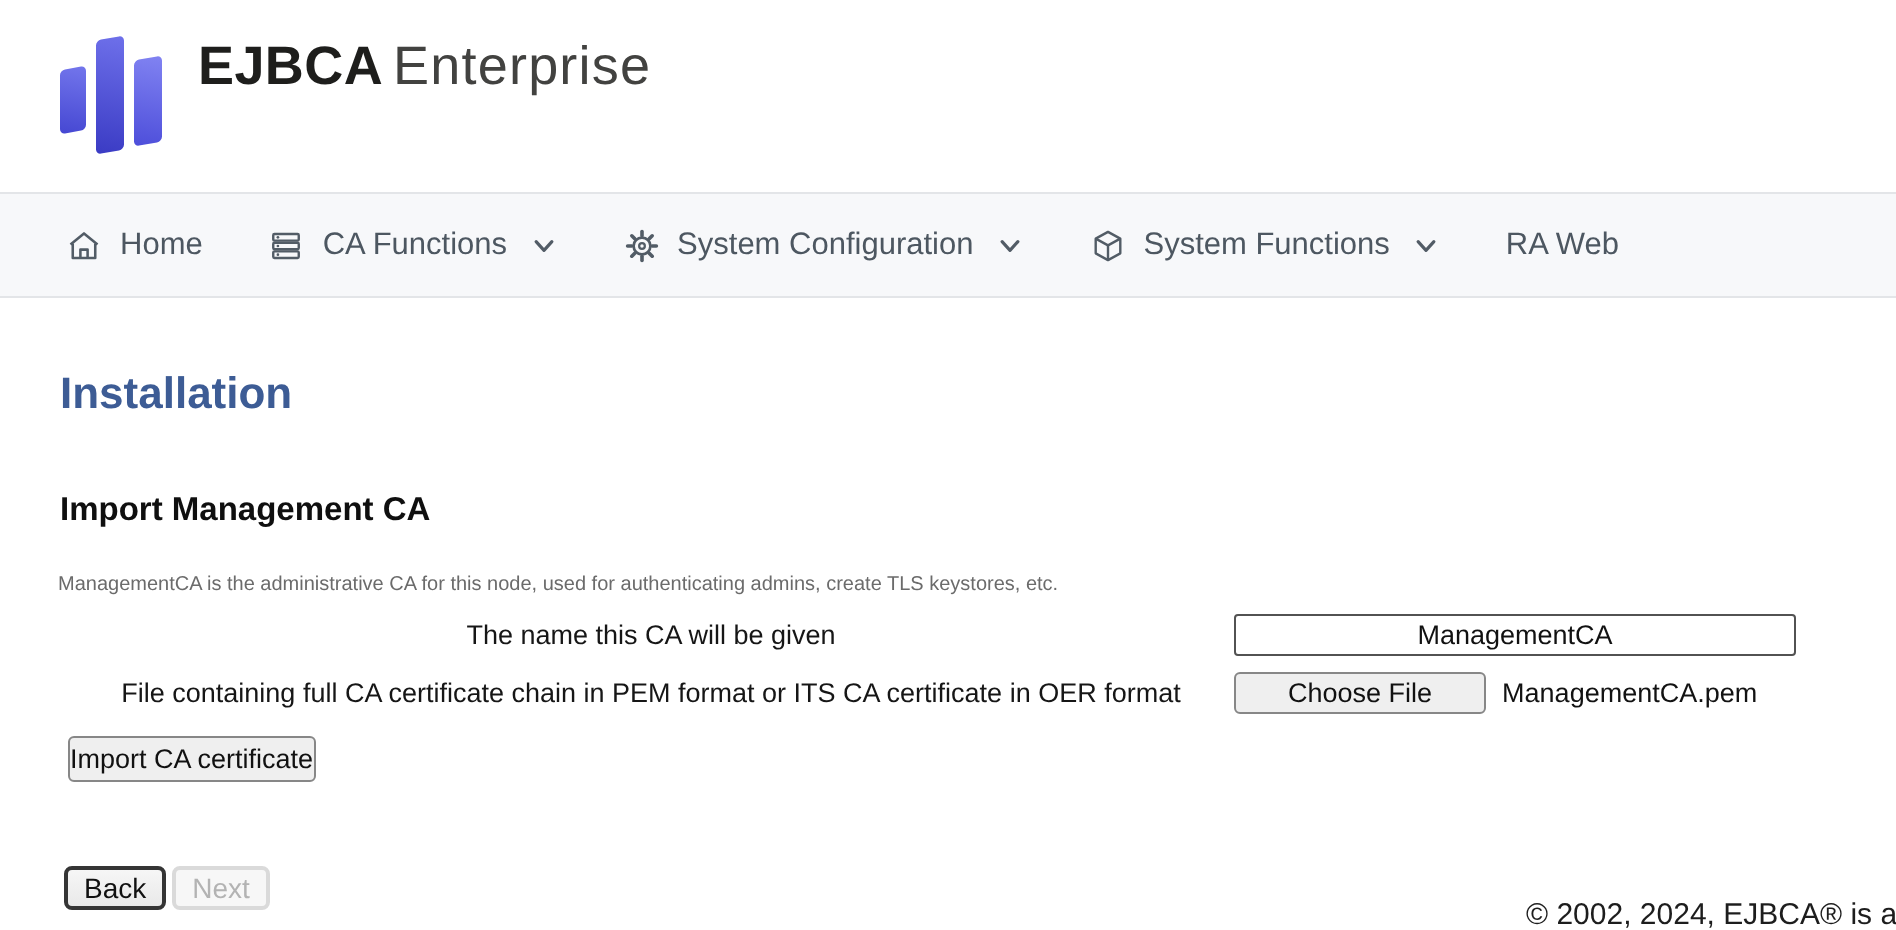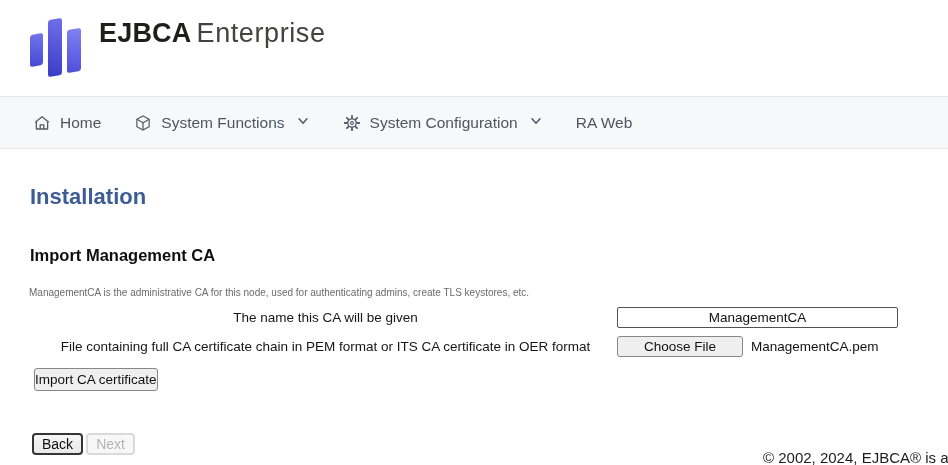--- a/index.html
+++ b/index.html
@@ -40,21 +40,21 @@
     height: 53px;
     background: #f7f8fa;
     border-top: 1px solid #e3e5e8;
     border-bottom: 1px solid #e3e5e8;
     display: flex;
     align-items: center;
     padding-left: 33px;
     gap: 33px;
   }
   .nav-item {
-    display: flex; align-items: flex-start; gap: 9px;
+    display: flex; align-items: center; gap: 9px;
     color: #4d5761; font-size: 15.5px;
     cursor: pointer; white-space: nowrap;
   }
   .nav-icon { display: inline-flex; width: 18px; height: 18px; color: #525c66; }
   .nav-icon svg { width: 18px; height: 18px; }
   .nav-caret { display: inline-flex; width: 14px; height: 14px; color: #525c66; margin-left: 2px; }
   .nav-caret svg { width: 14px; height: 14px; }
 
   
   .content { padding-left: 30px; }
@@ -157,30 +157,32 @@
     <span class="nav-icon">
       <svg viewBox="0 0 24 24" fill="none" stroke="currentColor" stroke-width="1.7" stroke-linejoin="round">
         <path d="M4.5 10.4 V20 H19.5 V10.4"></path>
         <path d="M3 11 L12 3.6 L21 11"></path>
         <path d="M9.6 20 V14.4 H14.4 V20"></path>
       </svg>
     </span>
     <span>Home</span>
   </div>
 
-
-  <div class="nav-item">
-    <span class="nav-icon">
-      <svg viewBox="0 0 24 24" fill="none" stroke="currentColor" stroke-width="1.6" stroke-linejoin="round">
-        <path d="M12 2.6 L20.2 7.1 V16.9 L12 21.4 L3.8 16.9 V7.1 Z"></path>
-        <path d="M3.8 7.1 L12 11.6 L20.2 7.1"></path>
-        <path d="M12 11.6 V21.4"></path>
-      </svg>
-    </span>
-    <span>System Functions</span>
+  <div class="nav-item">
+    <span class="nav-icon">
+      <svg viewBox="0 0 24 24" fill="none" stroke="currentColor" stroke-width="1.6">
+        <rect x="3.5" y="4" width="17" height="4.4" rx="0.8"></rect>
+        <rect x="3.5" y="9.8" width="17" height="4.4" rx="0.8"></rect>
+        <rect x="3.5" y="15.6" width="17" height="4.4" rx="0.8"></rect>
+        <circle cx="6.6" cy="6.2" r="0.9" fill="currentColor" stroke="none"></circle>
+        <circle cx="6.6" cy="12" r="0.9" fill="currentColor" stroke="none"></circle>
+        <circle cx="6.6" cy="17.8" r="0.9" fill="currentColor" stroke="none"></circle>
+      </svg>
+    </span>
+    <span>CA Functions</span>
     <span class="nav-caret">
       <svg viewBox="0 0 16 16" fill="none" stroke="currentColor" stroke-width="1.8" stroke-linecap="round" stroke-linejoin="round">
         <path d="M3.5 5.5 L8 10.5 L12.5 5.5"></path>
       </svg>
     </span>
   </div>
 
   <div class="nav-item">
     <span class="nav-icon">
       <svg viewBox="0 0 24 24" fill="none" stroke="currentColor">
@@ -200,20 +202,36 @@
     </span>
     <span>System Configuration</span>
     <span class="nav-caret">
       <svg viewBox="0 0 16 16" fill="none" stroke="currentColor" stroke-width="1.8" stroke-linecap="round" stroke-linejoin="round">
         <path d="M3.5 5.5 L8 10.5 L12.5 5.5"></path>
       </svg>
     </span>
   </div>
 
   <div class="nav-item">
+    <span class="nav-icon">
+      <svg viewBox="0 0 24 24" fill="none" stroke="currentColor" stroke-width="1.6" stroke-linejoin="round">
+        <path d="M12 2.6 L20.2 7.1 V16.9 L12 21.4 L3.8 16.9 V7.1 Z"></path>
+        <path d="M3.8 7.1 L12 11.6 L20.2 7.1"></path>
+        <path d="M12 11.6 V21.4"></path>
+      </svg>
+    </span>
+    <span>System Functions</span>
+    <span class="nav-caret">
+      <svg viewBox="0 0 16 16" fill="none" stroke="currentColor" stroke-width="1.8" stroke-linecap="round" stroke-linejoin="round">
+        <path d="M3.5 5.5 L8 10.5 L12.5 5.5"></path>
+      </svg>
+    </span>
+  </div>
+
+  <div class="nav-item">
     <span>RA Web</span>
   </div>
 
 </nav>
 
 <main class="content">
   <h1 class="page-title">Installation</h1>
 
   <h2 class="section-title">Import Management CA</h2>
 

